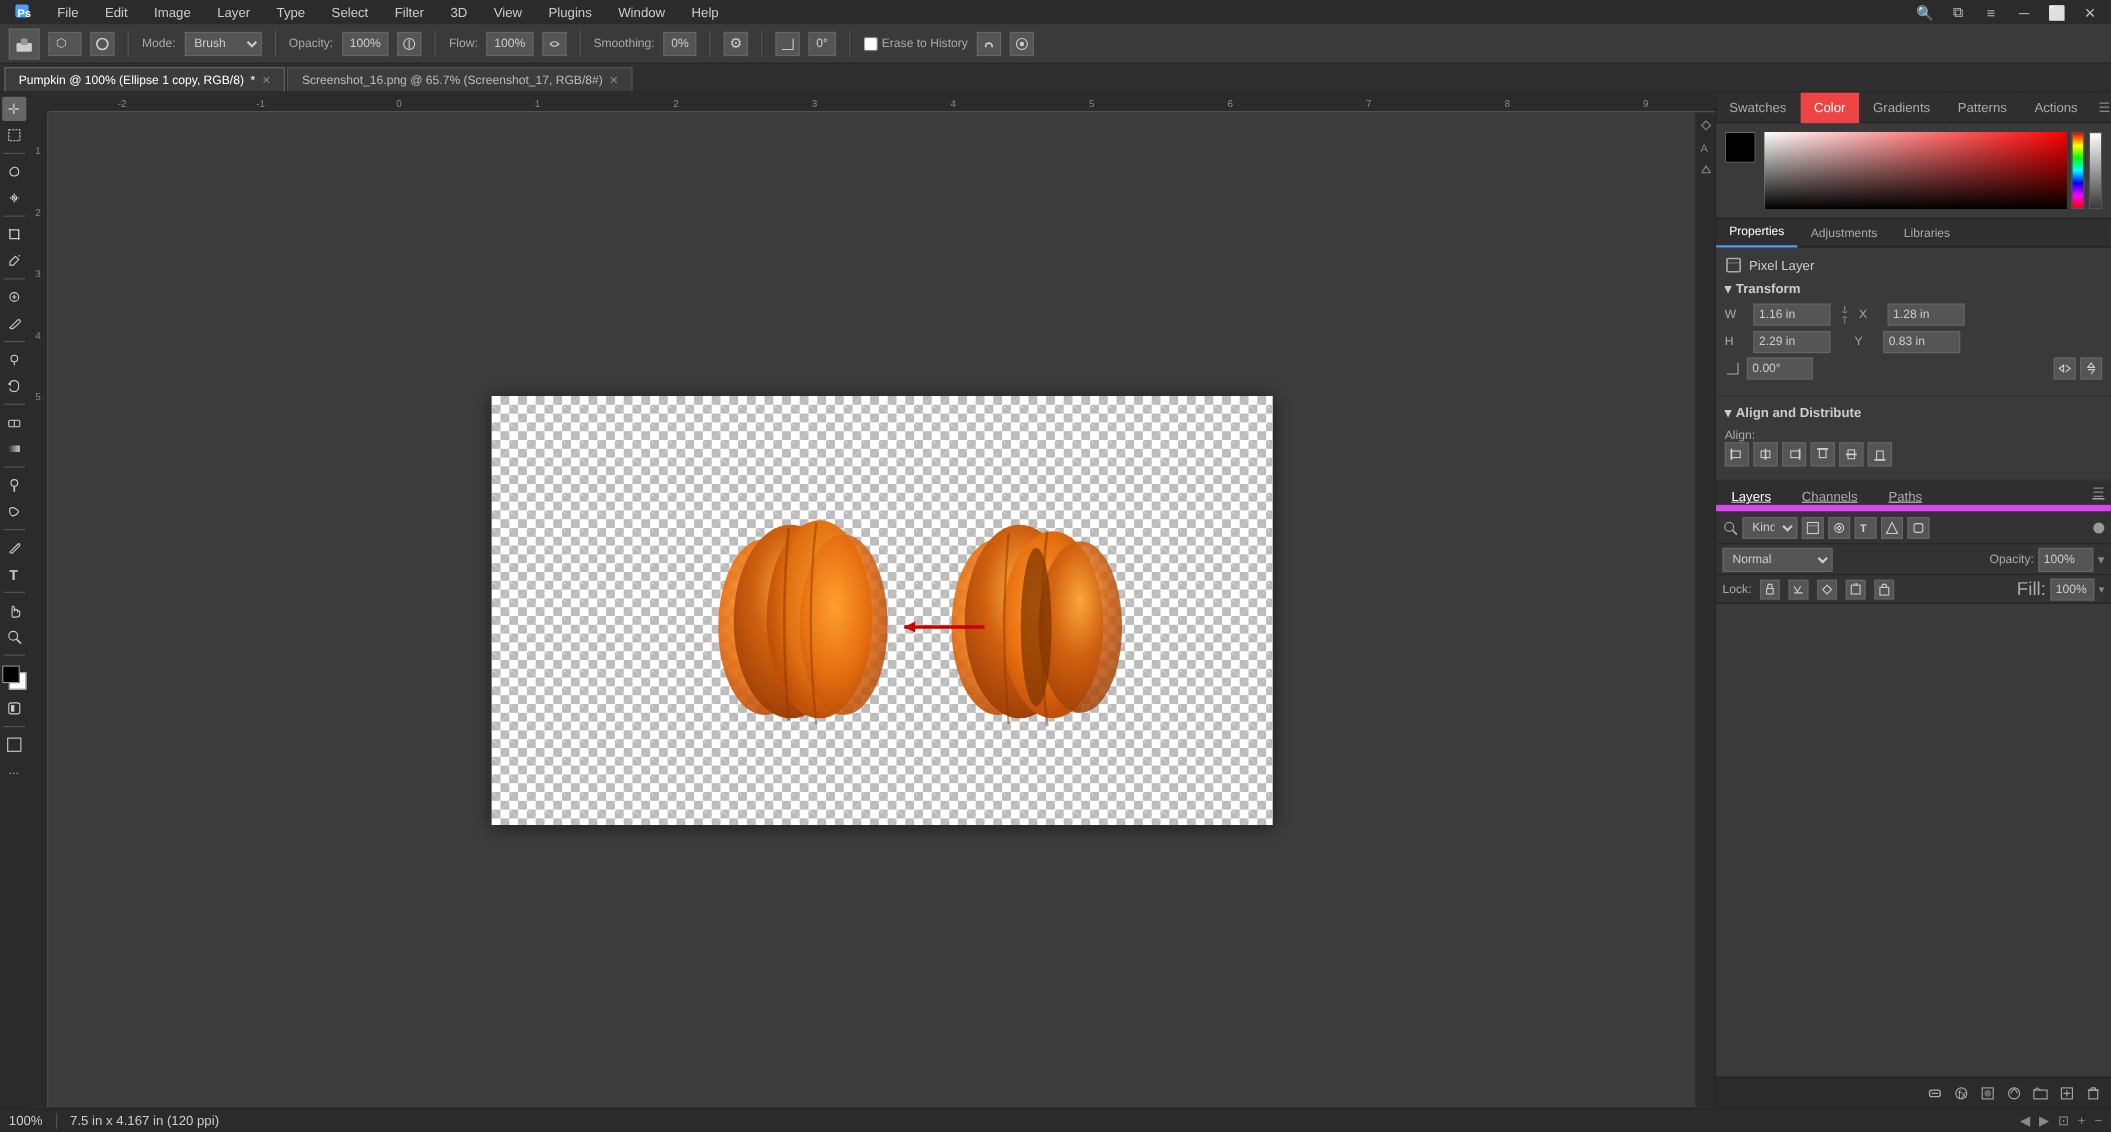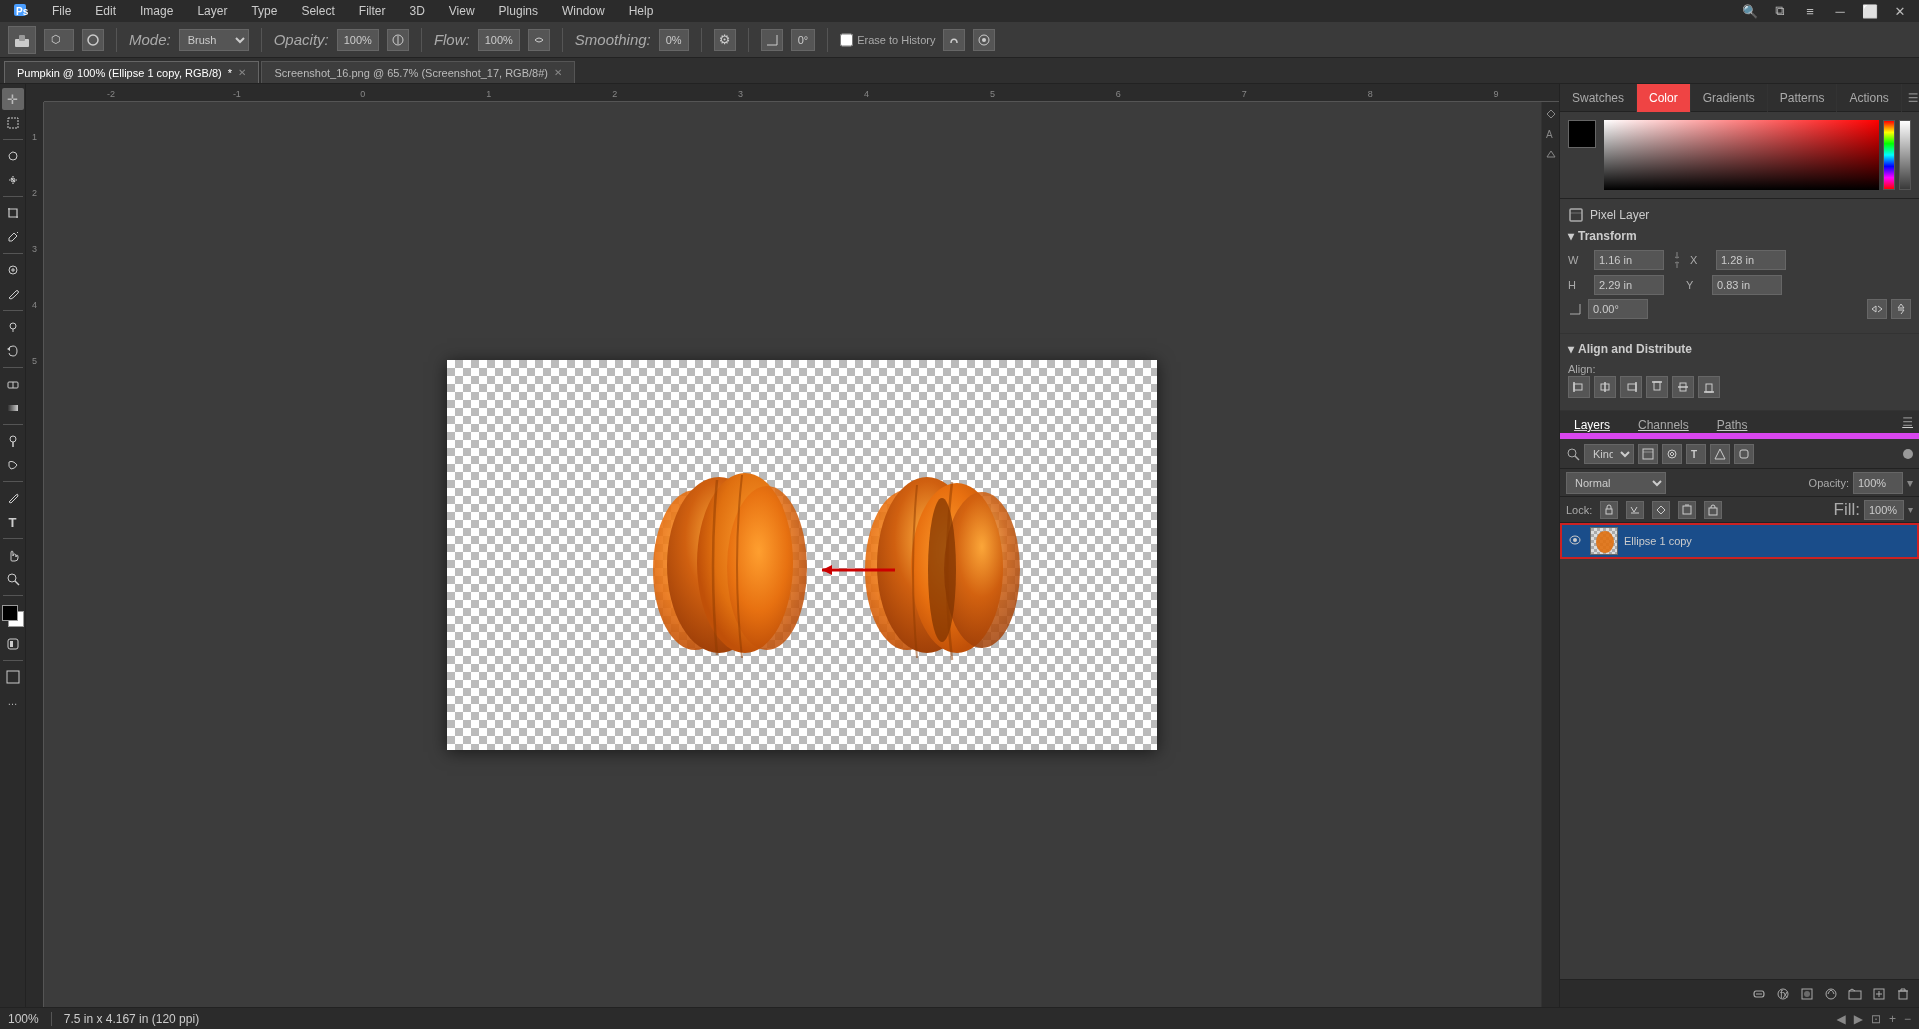--- a/index.html
+++ b/index.html
@@ -44,21 +44,21 @@
       flex-shrink: 0;
     }
     .options-bar select, .options-bar input {
       background: #555;
       border: 1px solid #666;
       color: #ccc;
       font-size: 11px;
       padding: 2px 4px;
       height: 22px;
     }
-    .options-label { color: #aaa; font-size: 15px; font-style: italic; }
+    .options-label { color: #aaa; font-size: 11px; }
     .options-value { color: #ccc; font-size: 11px; background: #555; border: 1px solid #666; padding: 2px 6px; height: 22px; display: flex; align-items: center; }
     .options-btn {
       width: 22px; height: 22px;
       background: #555;
       border: 1px solid #666;
       display: flex; align-items: center; justify-content: center;
       color: #ccc; cursor: pointer; font-size: 13px;
     }
     .options-separator { width: 1px; height: 24px; background: #555; margin: 0 4px; }
 
@@ -884,20 +884,25 @@
 
             <div style="position:absolute;top:0;left:0;right:0;bottom:0;background:linear-gradient(to right,#fff,#ff0000);"></div>
             <div style="position:absolute;top:0;left:0;right:0;bottom:0;background:linear-gradient(to bottom,transparent,#000);"></div>
           </div>
           <div style="width:12px;height:70px;background:linear-gradient(to bottom,#ff0000,#ffff00,#00ff00,#00ffff,#0000ff,#ff00ff,#ff0000);border:1px solid #555;"></div>
           <div style="width:12px;height:70px;background:linear-gradient(to bottom,rgba(255,255,255,1),rgba(255,255,255,0));border:1px solid #555;"></div>
         </div>
       </div>
     </div>
 
+    <div class="properties-panel-tabs">
+      <div class="prop-tab active">Properties</div>
+      <div class="prop-tab">Adjustments</div>
+      <div class="prop-tab">Libraries</div>
+    </div>
 
     <div class="properties-content">
       <div style="display:flex;align-items:center;gap:6px;margin-bottom:6px;">
         <svg width="16" height="16" viewBox="0 0 16 16">
           <rect x="2" y="2" width="12" height="12" rx="1" stroke="#aaa" stroke-width="1.5" fill="none"></rect>
           <line x1="2" y1="6" x2="14" y2="6" stroke="#aaa" stroke-width="0.5"></line>
         </svg>
         <span>Pixel Layer</span>
       </div>
 
@@ -1087,43 +1092,20 @@
         <div class="fill-row">
           <span class="fill-label">Fill:</span>
           <div style="background:#555;border:1px solid #666;color:#ccc;font-size:11px;padding:2px 4px;height:20px;display:flex;align-items:center;width:40px;">100%</div>
           <span class="fill-arrow" style="cursor:pointer;">▾</span>
         </div>
       </div>
 
       <div class="layers-list">
 
 
-        <div class="layer-item selected" style="border:2px solid #cc2222;background:#1a4d8a;">
-          <div class="layer-visibility">
-            <svg width="14" height="14" viewBox="0 0 14 14">
-                <ellipse cx="7" cy="7" rx="5" ry="4" stroke="#ccc" stroke-width="1" fill="none"></ellipse>
-                <circle cx="7" cy="7" r="2" fill="#ccc"></circle>
-              </svg>
-          </div>
-          <div class="layer-thumbnail">
-            <svg width="28" height="28" viewBox="0 0 28 28">
-              <defs>
-                <pattern id="checker2" x="0" y="0" width="6" height="6" patternUnits="userSpaceOnUse">
-                  <rect width="3" height="3" fill="#aaa"></rect>
-                  <rect x="3" y="3" width="3" height="3" fill="#aaa"></rect>
-                  <rect x="3" y="0" width="3" height="3" fill="#ddd"></rect>
-                  <rect x="0" y="3" width="3" height="3" fill="#ddd"></rect>
-                </pattern>
-              </defs>
-              <rect width="28" height="28" fill="url(#checker2)"></rect>
-              <ellipse cx="14" cy="14" rx="9" ry="11" fill="#e07010" opacity="0.9"></ellipse>
-            </svg>
-          </div>
-          <span class="layer-name">Ellipse 1 copy</span>
-        </div>
       </div>
 
       <div class="layers-bottom">
         <div class="layer-bottom-btn">
           <svg width="14" height="14" viewBox="0 0 14 14">
               <path d="M4 7 L10 7 M7 4 L10 4 Q12 4 12 7 Q12 10 10 10 L7 10 M7 4 L4 4 Q2 4 2 7 Q2 10 4 10 L7 10" stroke="#aaa" stroke-width="1.2" fill="none"></path>
             </svg>
         </div>
         <div class="layer-bottom-btn">
           <svg width="14" height="14" viewBox="0 0 14 14">

